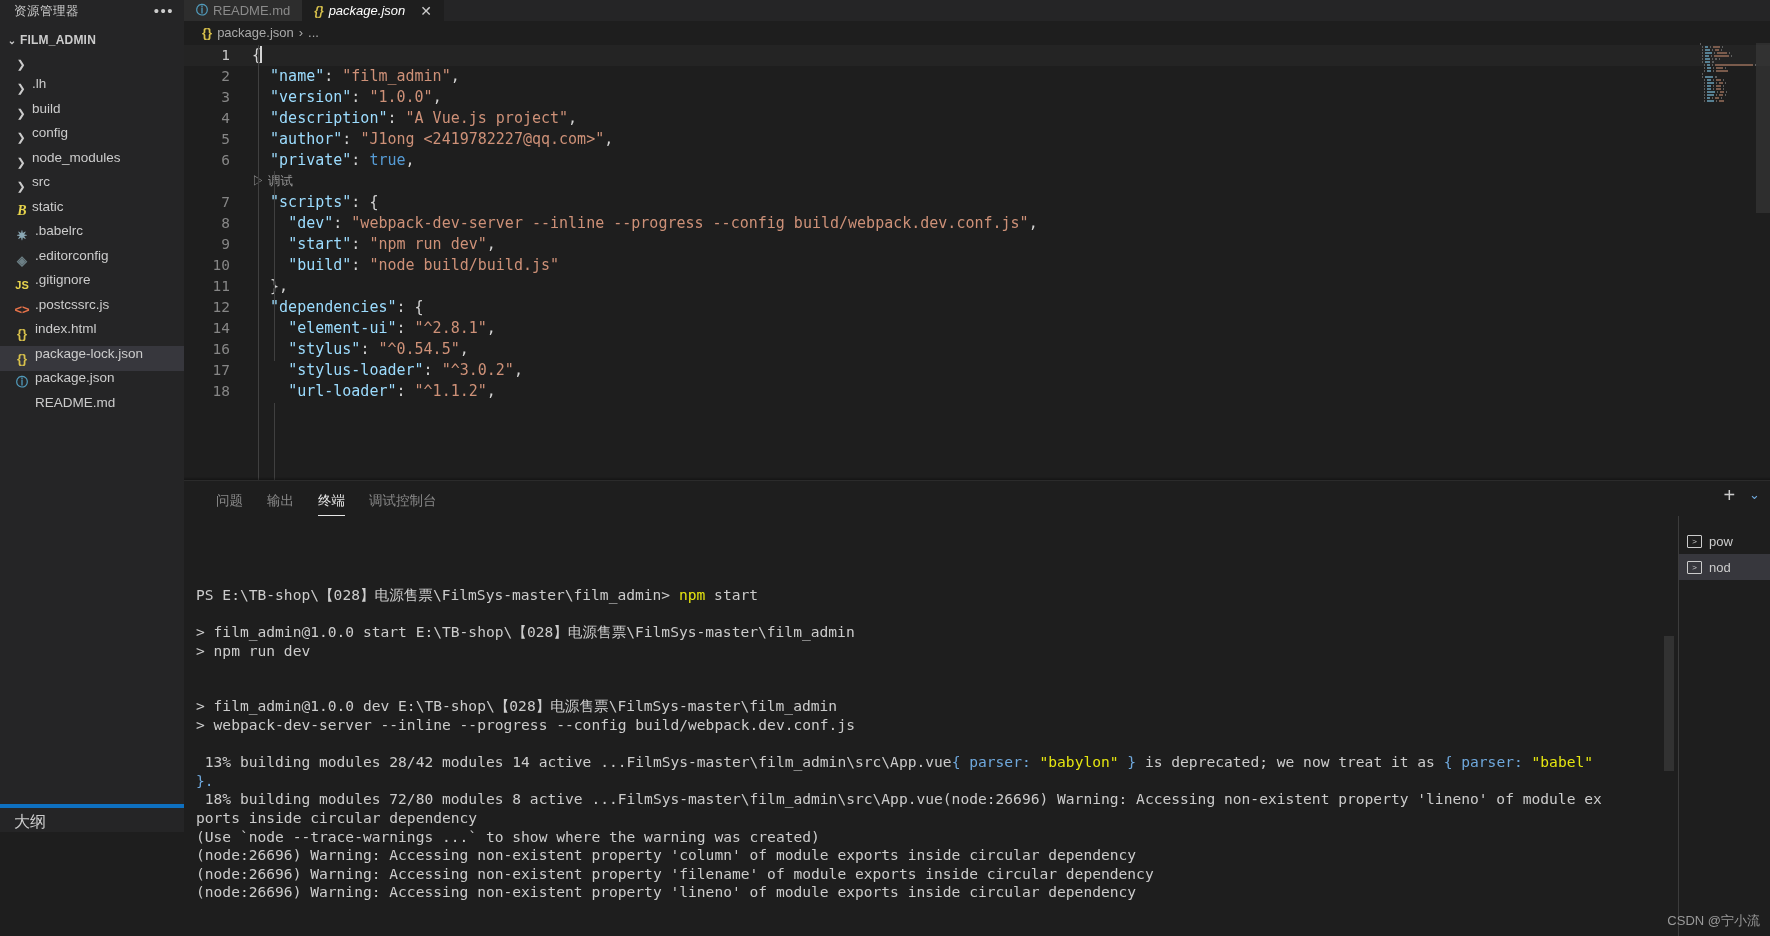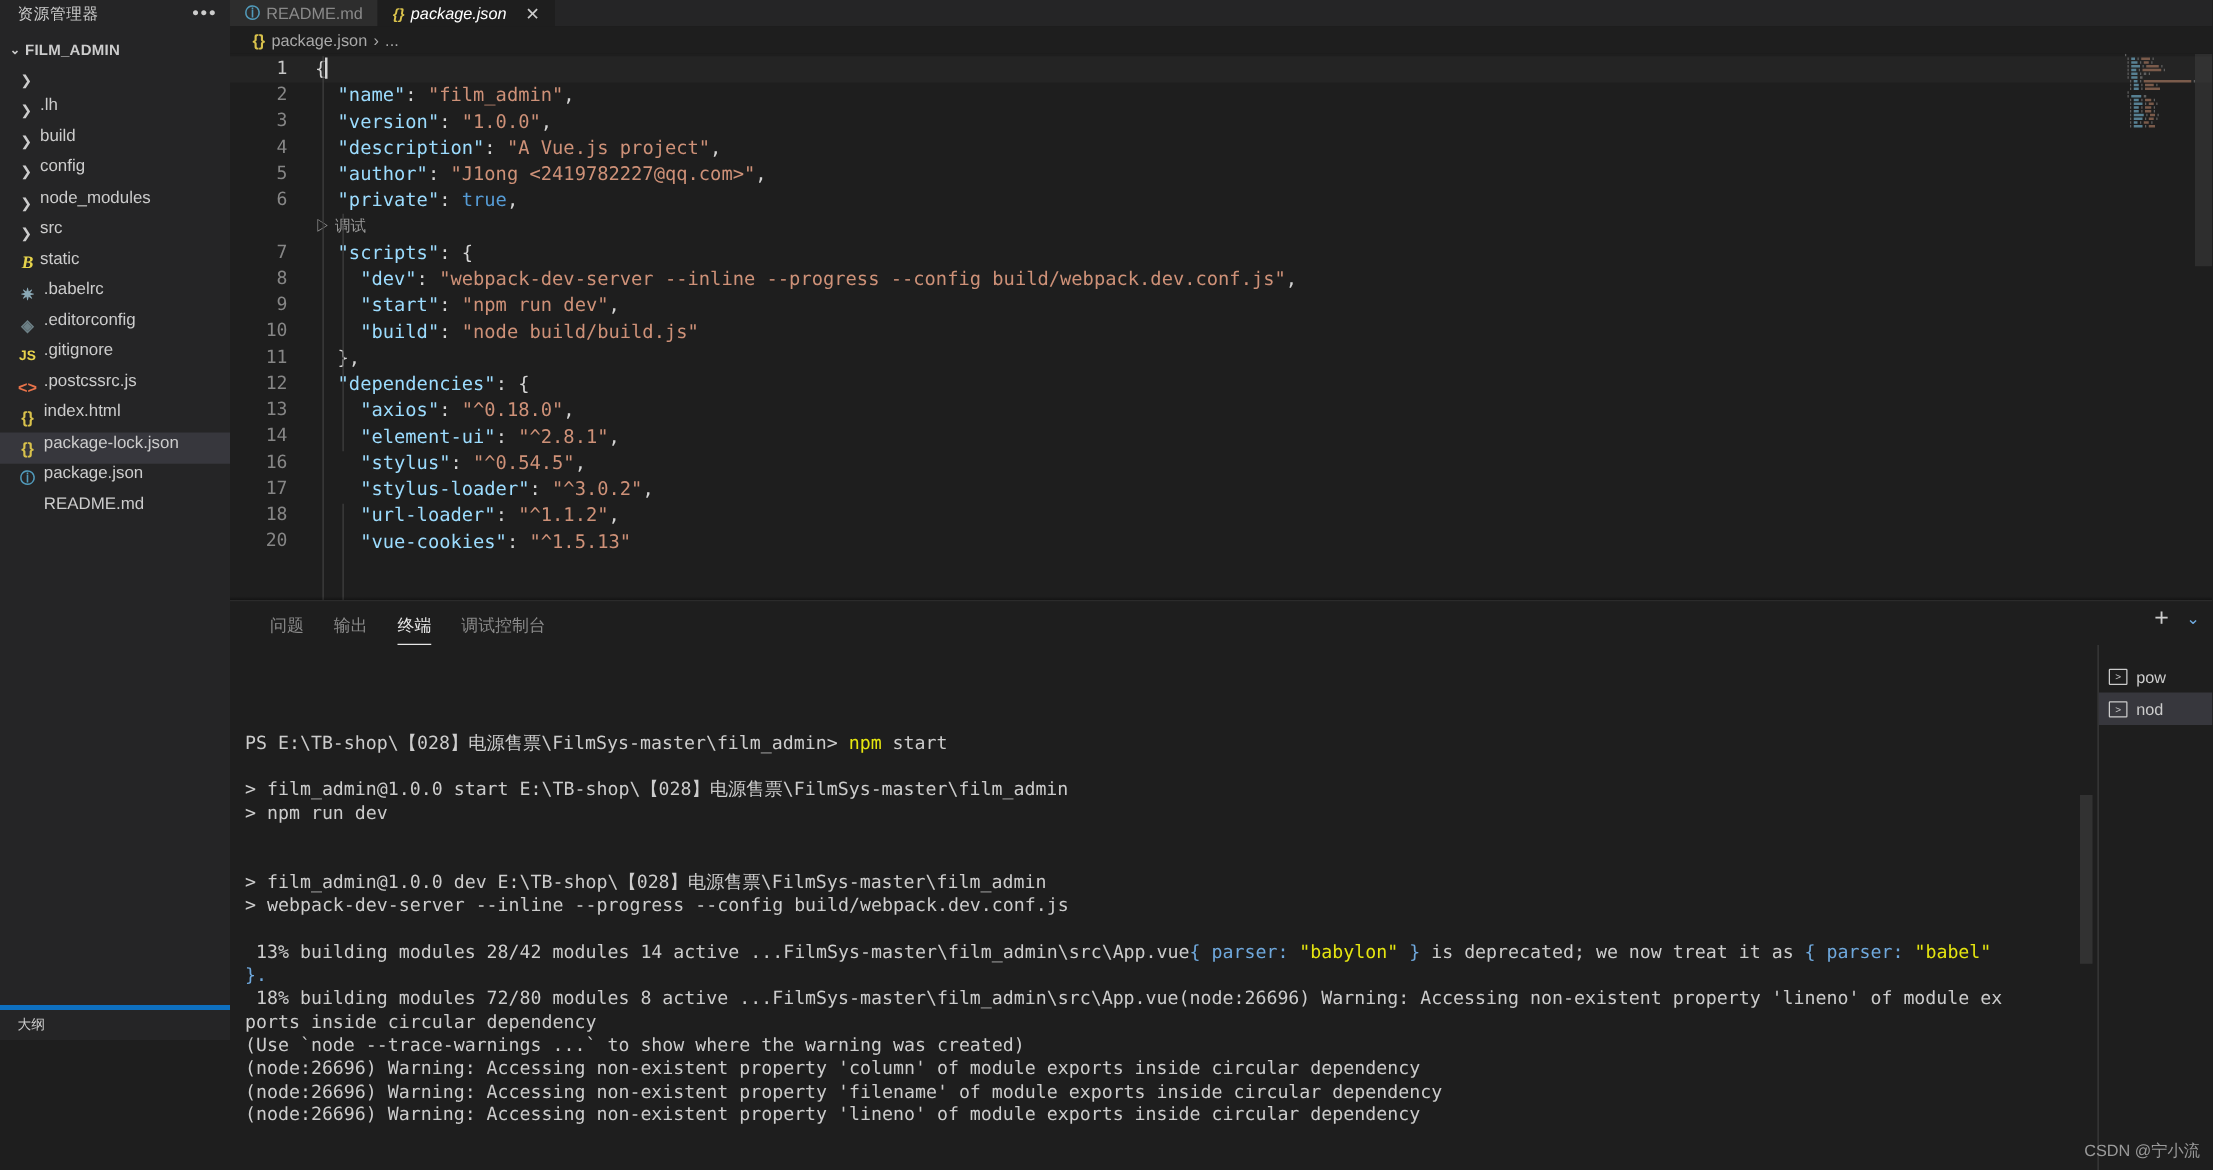--- a/index.html
+++ b/index.html
@@ -62,21 +62,21 @@
   .ficon.html { color: #e8734a; font-size: 13px; }
   .ficon.json { color: #d9c24c; font-size: 13px; }
   .ficon.md { color: #519aba; font-size: 12px; }
   .tree-label { padding-left: 2px; margin-top: 39px; }
   .sidebar-bottom {
     position: absolute; bottom: 0; left: 0; width: 100%;
     height: 28px;
   }
   .sidebar-bottom .bar { height: 4px; background: #0e70c0; width: 100%; }
   .sidebar-bottom .lbl {
-    font-size: 11px; color: #cccccc; padding: 4px 0 0 14px;
+    font-size: 16px; color: #cccccc; padding: 4px 0 0 14px;
   }
 
   
   .main { flex: 1; display: flex; flex-direction: column; min-width: 0; position: relative; }
 
   .tabs-bar { height: 21px; background: #252526; display: flex; flex: 0 0 21px; }
   .tab {
     display: flex; align-items: center; gap: 5px;
     padding: 0 12px; font-size: 13px; height: 100%;
     color: #8a8a8a; background: #2d2d2d; white-space: nowrap;
@@ -308,26 +308,24 @@
           <div class="cline"><span class="lnum">4</span><span class="ctext"><span class="k-pun">  </span><span class="k-key">"description"</span><span class="k-pun">: </span><span class="k-str">"A Vue.js project"</span><span class="k-pun">,</span></span></div>
           <div class="cline"><span class="lnum">5</span><span class="ctext"><span class="k-pun">  </span><span class="k-key">"author"</span><span class="k-pun">: </span><span class="k-str">"J1ong &lt;2419782227@qq.com&gt;"</span><span class="k-pun">,</span></span></div>
           <div class="cline"><span class="lnum">6</span><span class="ctext"><span class="k-pun">  </span><span class="k-key">"private"</span><span class="k-pun">: </span><span class="k-bool">true</span><span class="k-pun">,</span></span></div>
           <div class="codelens"><span class="lnum"></span><span><span>▷ </span><span>调试</span></span></div>
           <div class="cline"><span class="lnum">7</span><span class="ctext"><span class="k-pun">  </span><span class="k-key">"scripts"</span><span class="k-pun">: {</span></span></div>
           <div class="cline"><span class="lnum">8</span><span class="ctext"><span class="k-pun">    </span><span class="k-key">"dev"</span><span class="k-pun">: </span><span class="k-str">"webpack-dev-server --inline --progress --config build/webpack.dev.conf.js"</span><span class="k-pun">,</span></span></div>
           <div class="cline"><span class="lnum">9</span><span class="ctext"><span class="k-pun">    </span><span class="k-key">"start"</span><span class="k-pun">: </span><span class="k-str">"npm run dev"</span><span class="k-pun">,</span></span></div>
           <div class="cline"><span class="lnum">10</span><span class="ctext"><span class="k-pun">    </span><span class="k-key">"build"</span><span class="k-pun">: </span><span class="k-str">"node build/build.js"</span></span></div>
           <div class="cline"><span class="lnum">11</span><span class="ctext"><span class="k-pun">  },</span></span></div>
           <div class="cline"><span class="lnum">12</span><span class="ctext"><span class="k-pun">  </span><span class="k-key">"dependencies"</span><span class="k-pun">: {</span></span></div>
-          <div class="cline"><span class="lnum">13</span><span class="ctext"><span class="k-pun">    </span><span class="k-key">"axios"</span><span class="k-pun">: </span><span class="k-str">"^0.18.0"</span><span class="k-pun">,</span></span></div>
           <div class="cline"><span class="lnum">14</span><span class="ctext"><span class="k-pun">    </span><span class="k-key">"element-ui"</span><span class="k-pun">: </span><span class="k-str">"^2.8.1"</span><span class="k-pun">,</span></span></div>
           <div class="cline"><span class="lnum">16</span><span class="ctext"><span class="k-pun">    </span><span class="k-key">"stylus"</span><span class="k-pun">: </span><span class="k-str">"^0.54.5"</span><span class="k-pun">,</span></span></div>
           <div class="cline"><span class="lnum">17</span><span class="ctext"><span class="k-pun">    </span><span class="k-key">"stylus-loader"</span><span class="k-pun">: </span><span class="k-str">"^3.0.2"</span><span class="k-pun">,</span></span></div>
           <div class="cline"><span class="lnum">18</span><span class="ctext"><span class="k-pun">    </span><span class="k-key">"url-loader"</span><span class="k-pun">: </span><span class="k-str">"^1.1.2"</span><span class="k-pun">,</span></span></div>
-          <div class="cline"><span class="lnum">20</span><span class="ctext"><span class="k-pun">    </span><span class="k-key">"vue-cookies"</span><span class="k-pun">: </span><span class="k-str">"^1.5.13"</span></span></div>
         </div>
       <div class="guide" style="left:74px; top:2px; height:435px;"></div>
       <div class="guide" style="left:90px; top:128px; height:190px;"></div>
       <div class="guide" style="left:90px; top:360px; height:80px;"></div>
       <div class="minimap" id="minimap">
           <div class="mm-row" style="padding-left: 2px;">
             <span class="mm-seg" style="width: 1px; background: rgb(106, 106, 106);"></span>
           </div>
           <div class="mm-row" style="padding-left: 4.2px;">
             <span class="mm-seg" style="width: 1px; background: rgb(106, 106, 106);"></span>

